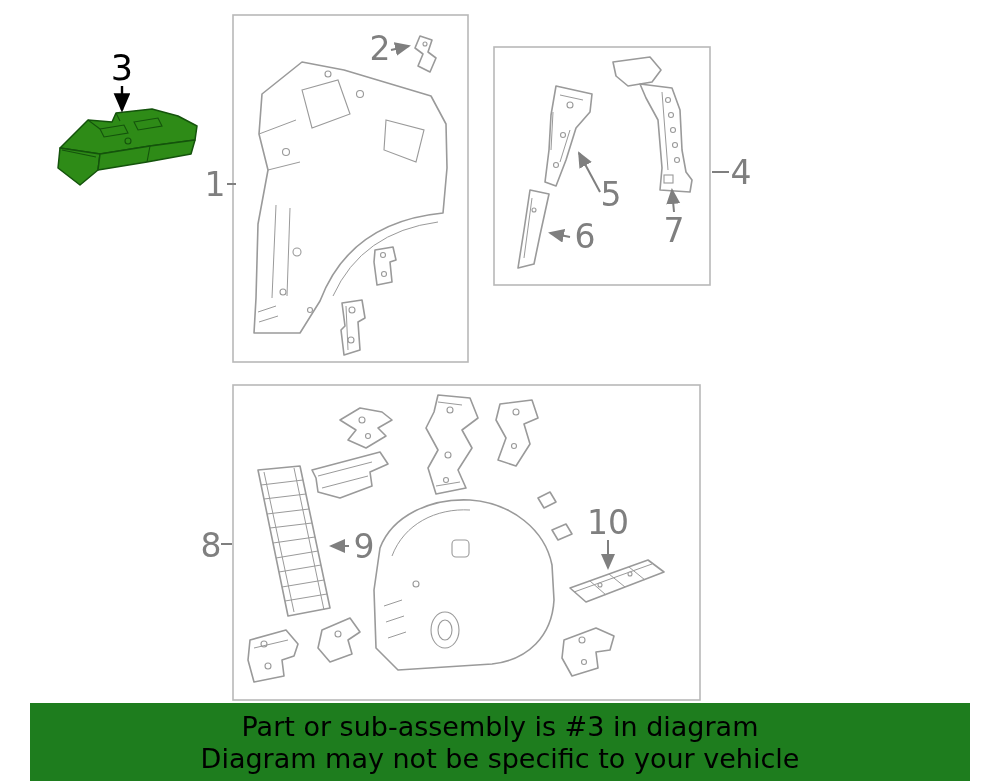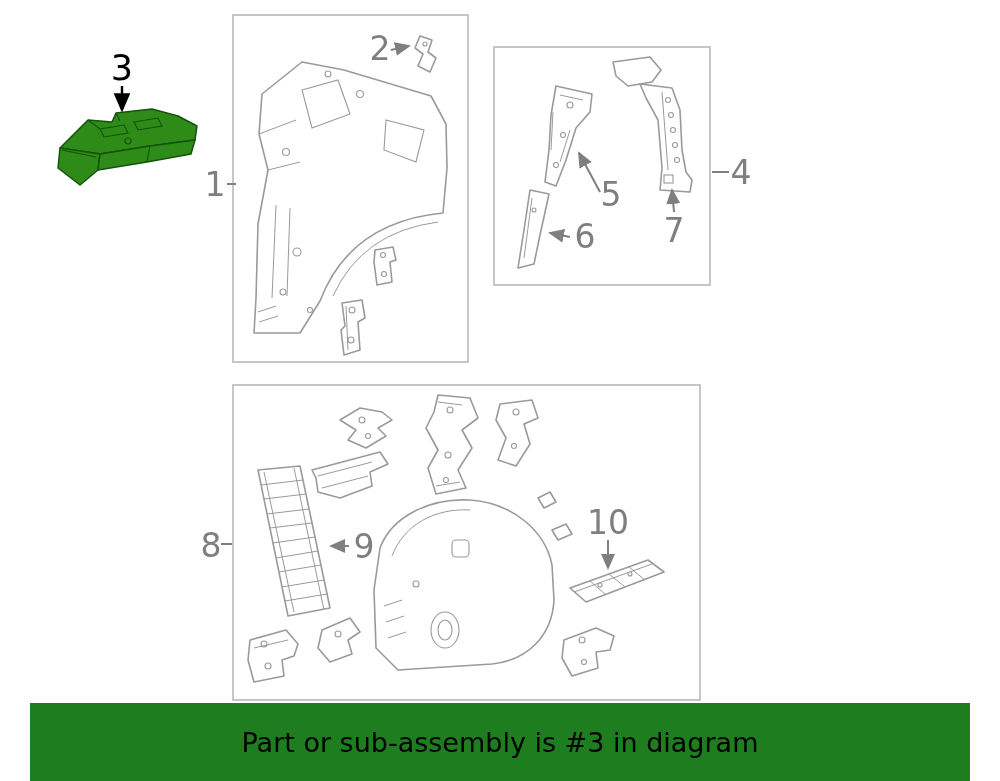--- a/index.html
+++ b/index.html
@@ -245,13 +245,14 @@
   </g>
 
   <g>
     <text class="glabel" x="608" y="534" text-anchor="middle">10</text>
     <line class="leader" x1="608" y1="540" x2="608" y2="568" marker-end="url(#ah-gray)"></line>
   </g>
 </svg>
 
 <div class="banner">
   <div>Part or sub-assembly is #3 in diagram</div>
+  <div>Diagram may not be specific to your vehicle</div>
 </div>
 
 </body></html>

